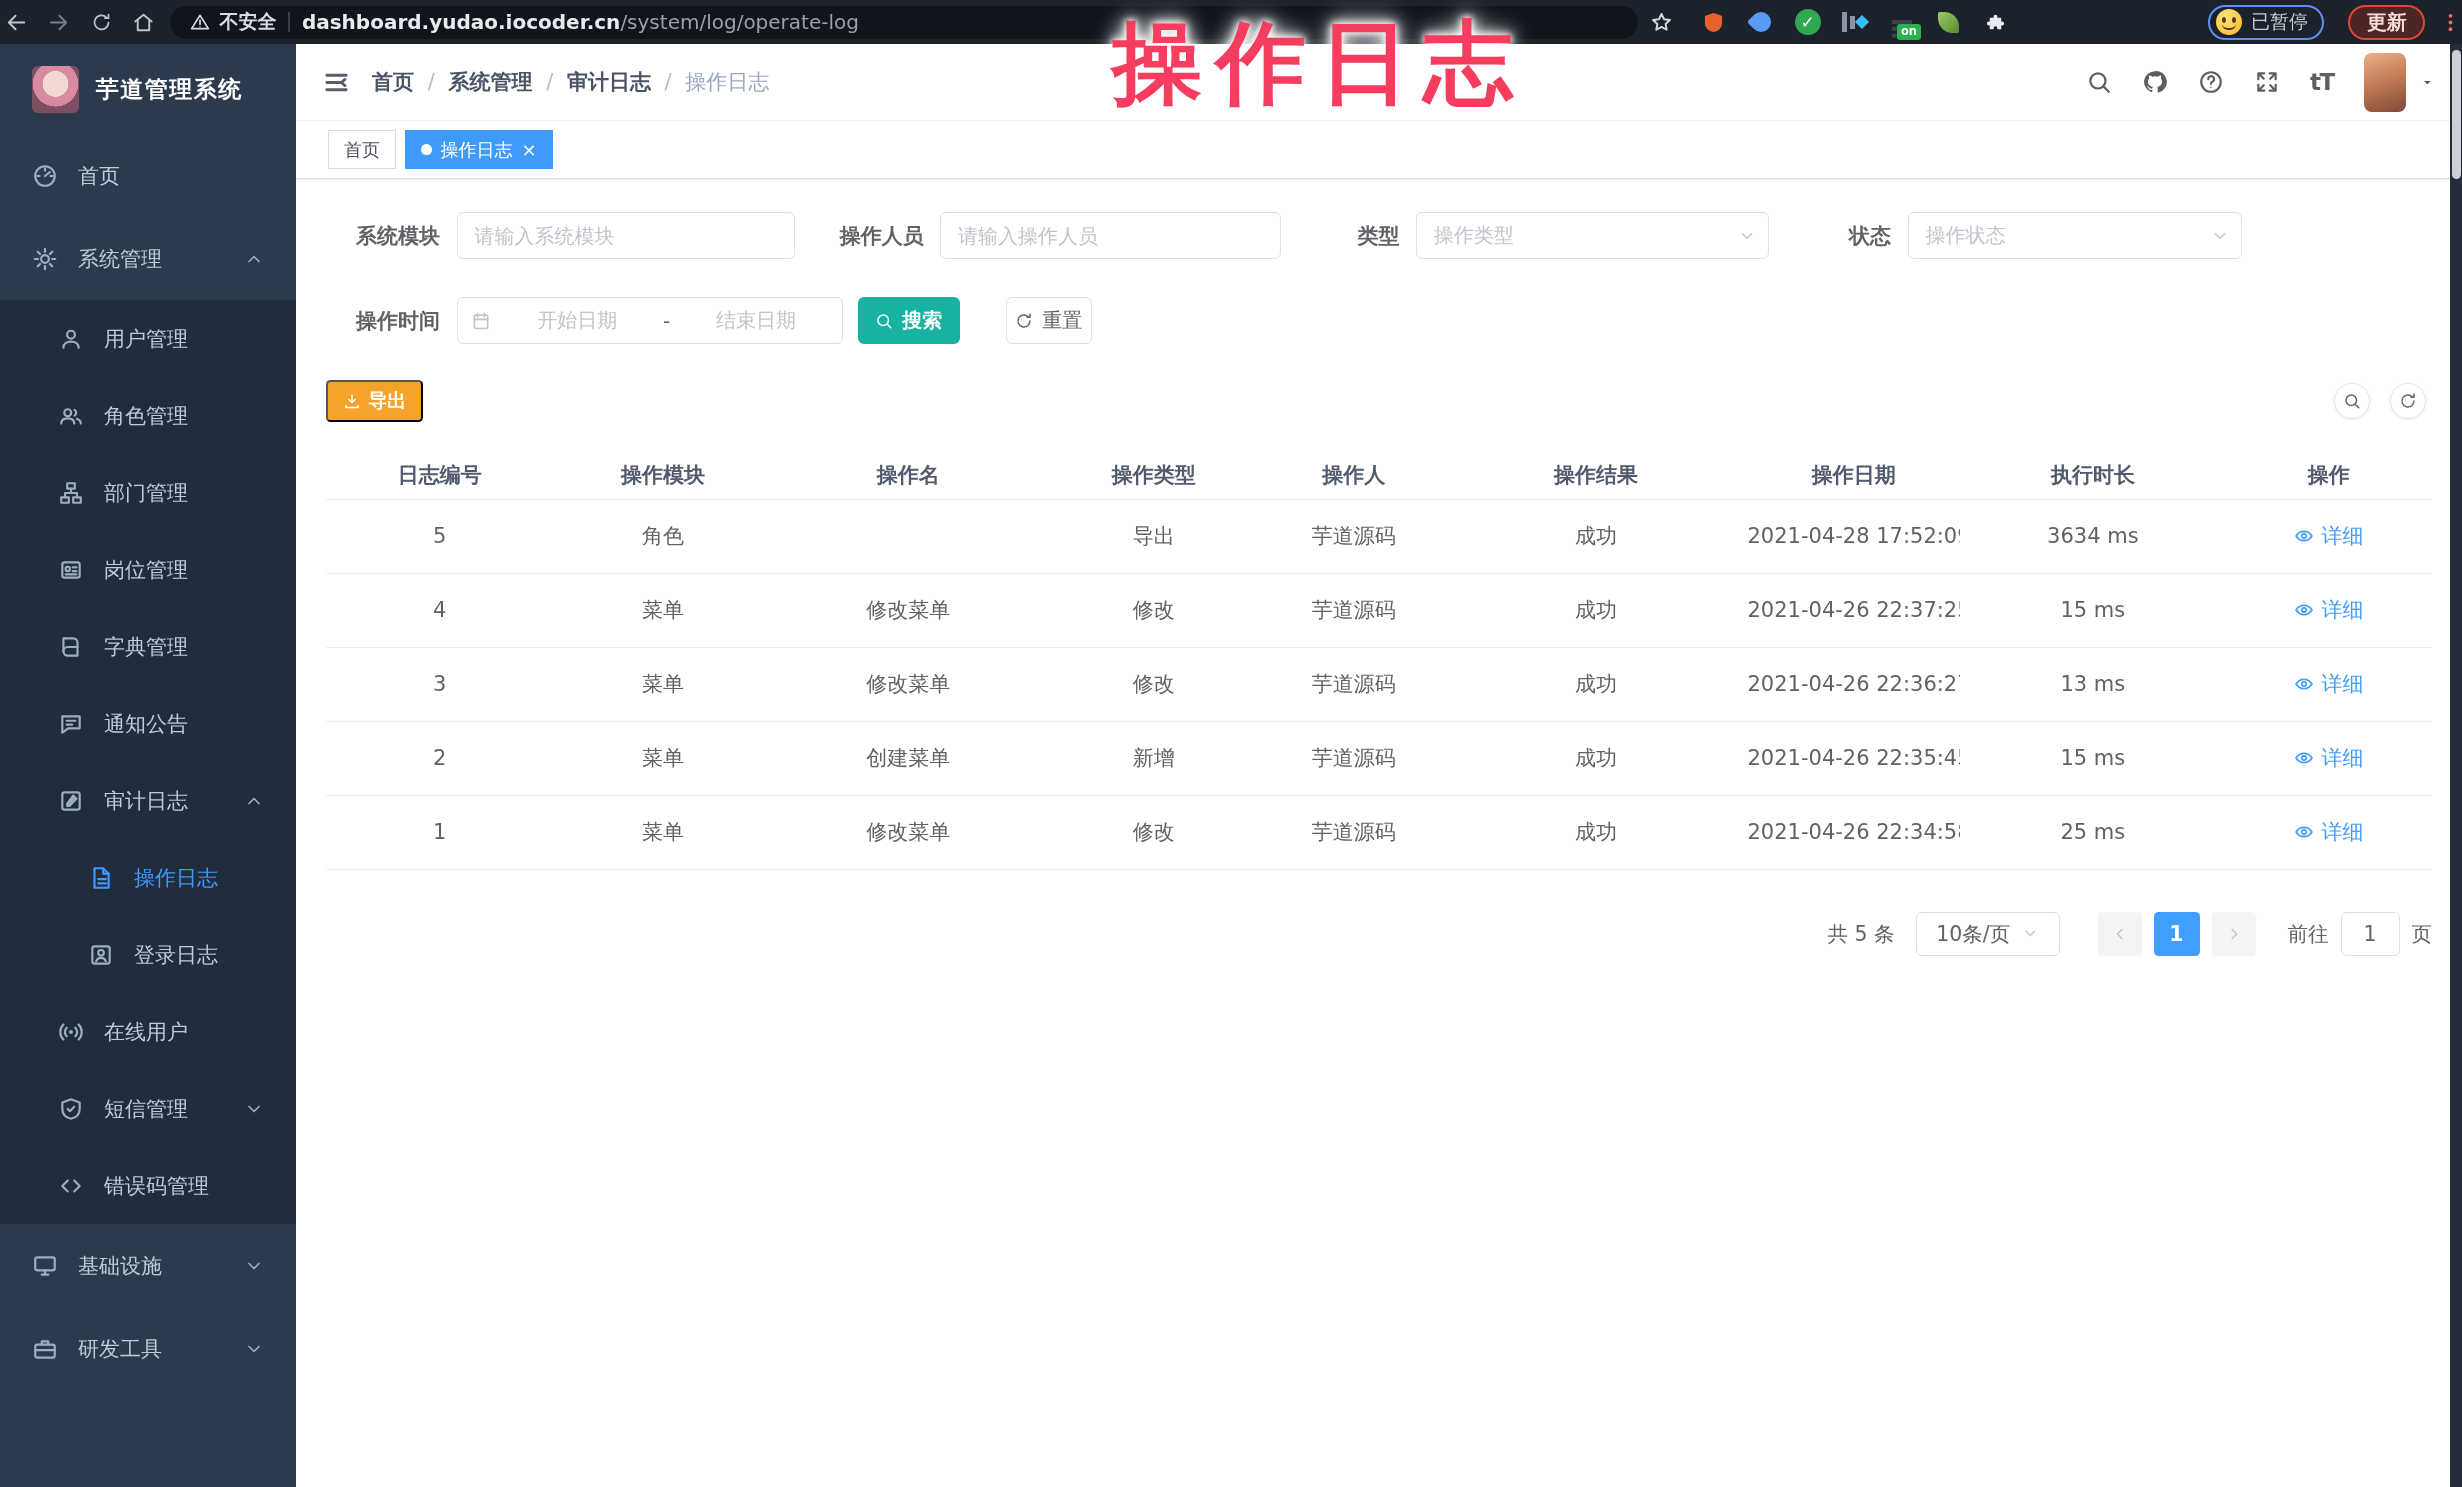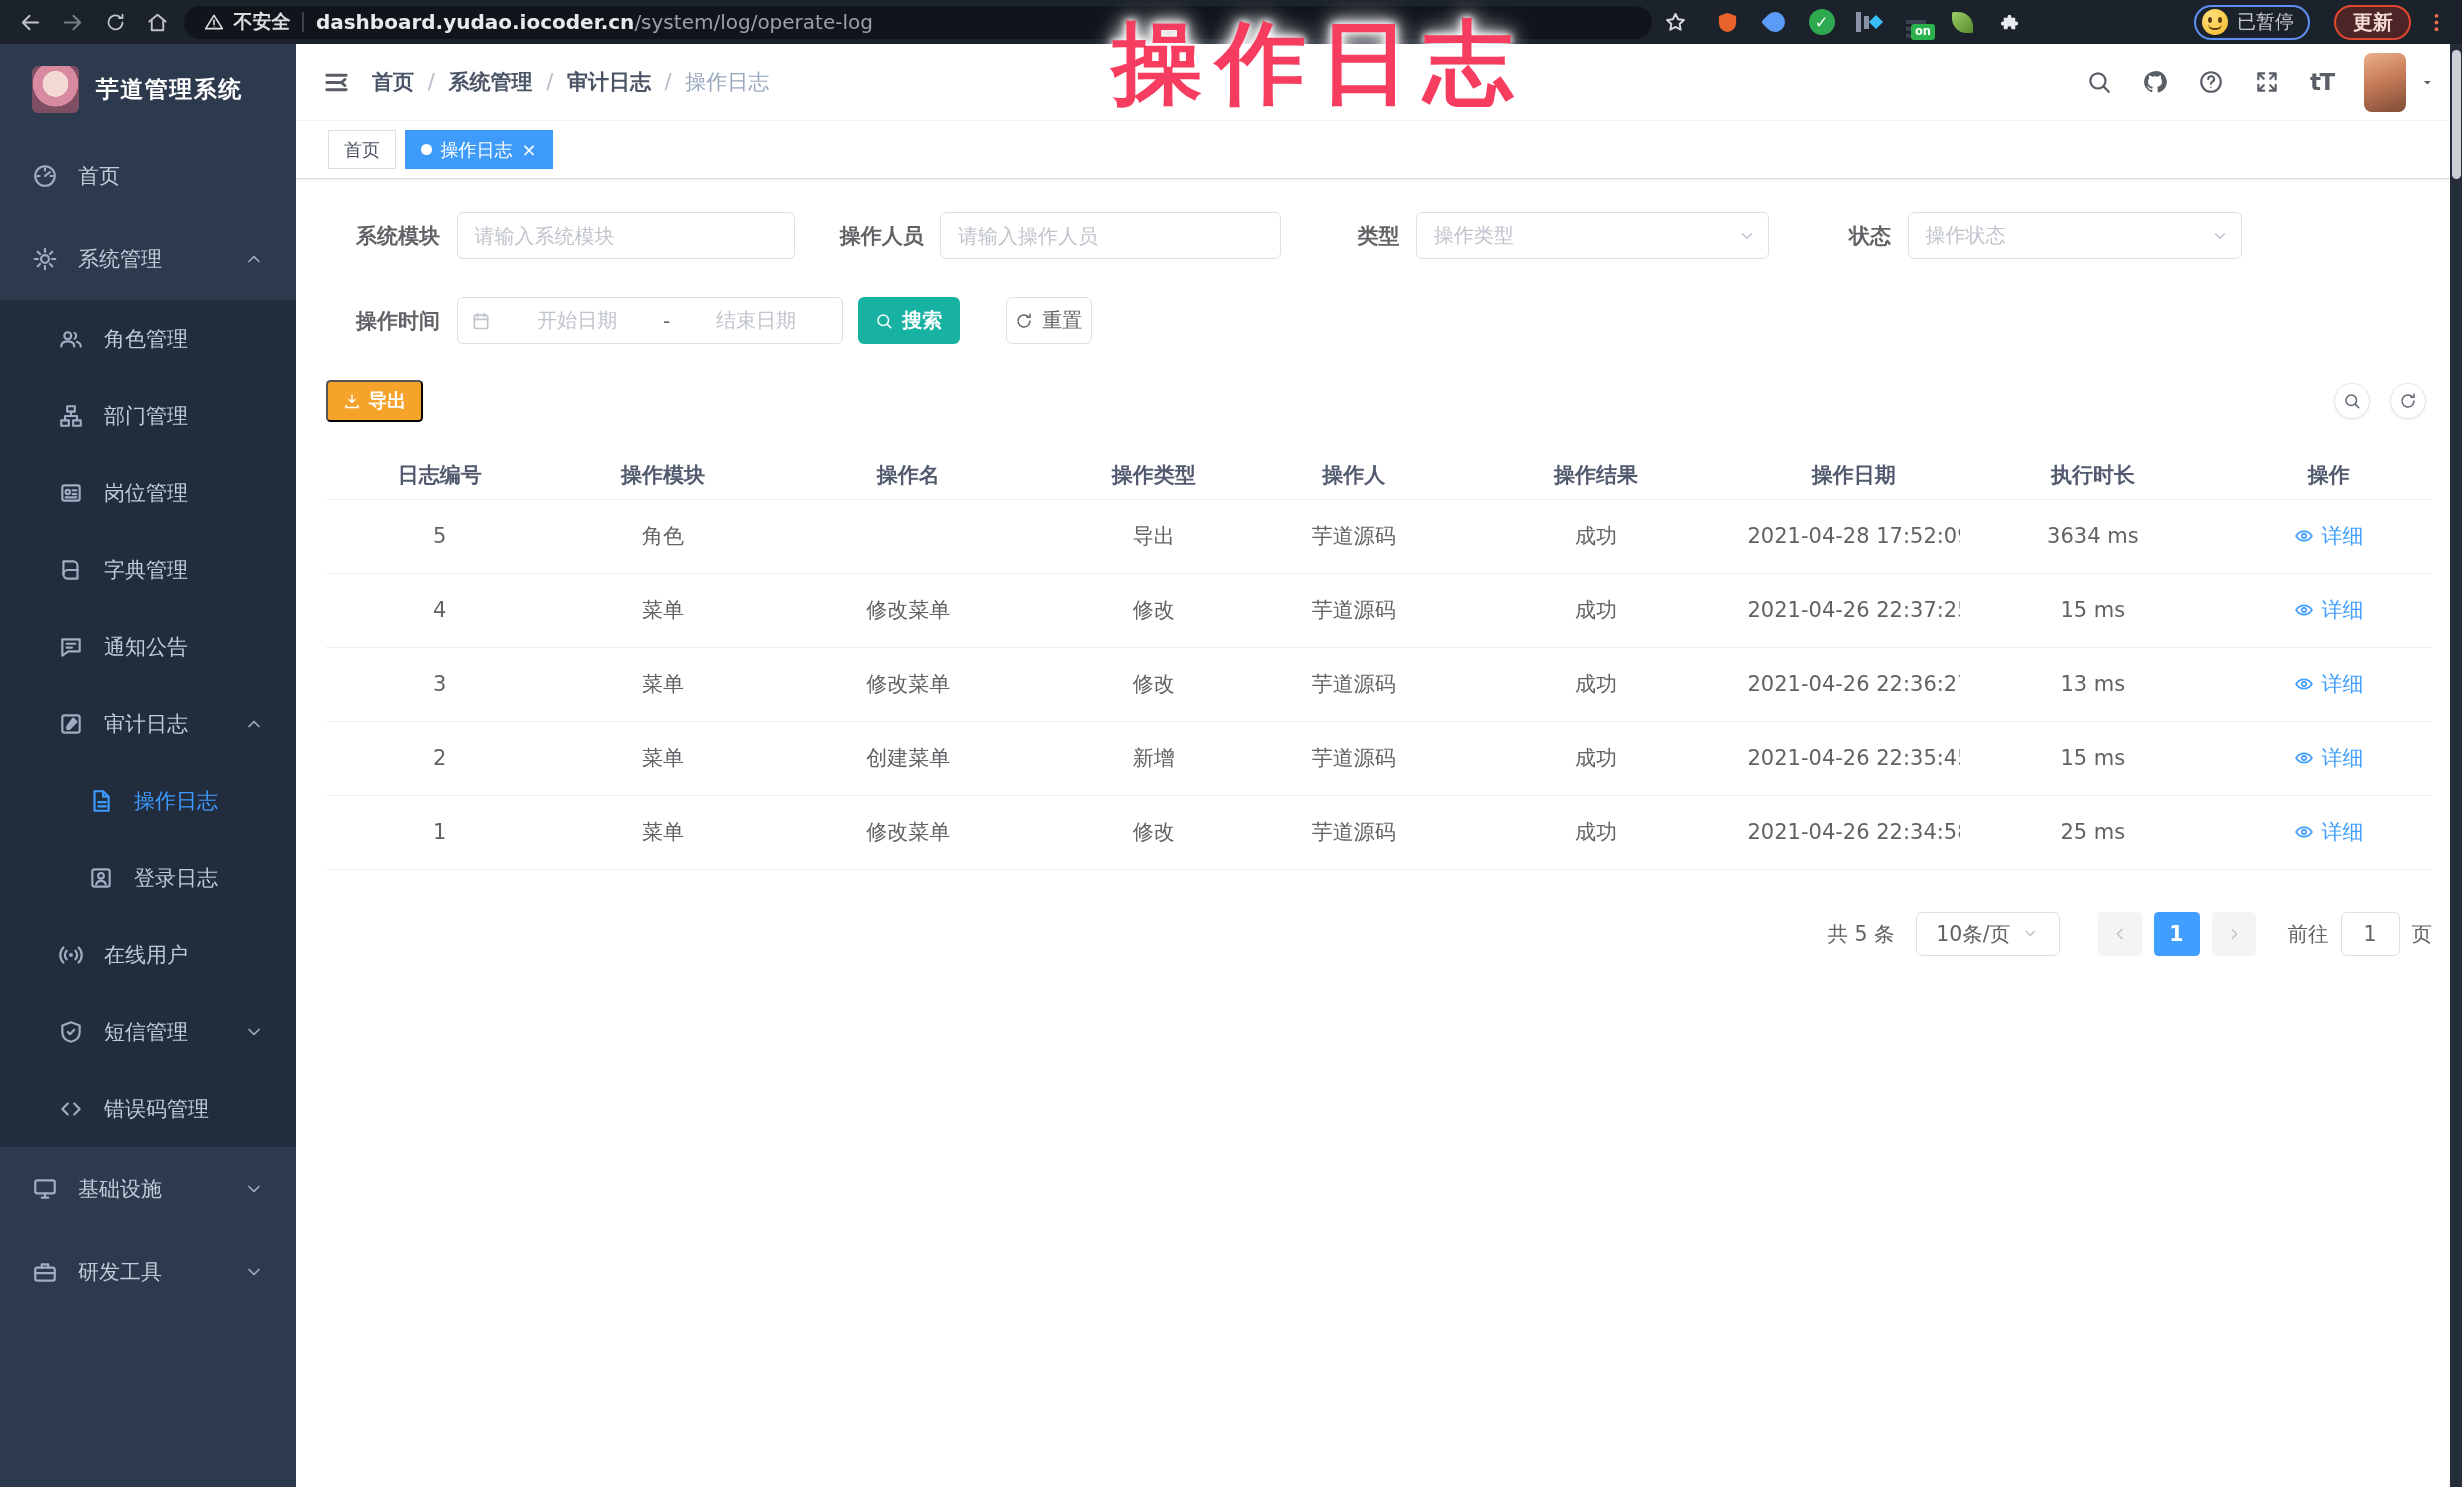--- a/index.html
+++ b/index.html
@@ -4,21 +4,21 @@
 <style>
   * { margin:0; padding:0; box-sizing:border-box; }
   html,body { width:2462px; height:1488px; overflow:hidden; background:#fff;
     font-family:"DejaVu Sans","Liberation Sans",sans-serif; }
   .ico { fill:none; stroke:currentColor; stroke-width:2; stroke-linecap:round; stroke-linejoin:round; display:block; }
   .s22{width:16.7px;height:16.7px}.s24{width:18px;height:18px}.s26{width:20px;height:20px}
   .s28{width:21px;height:21px}.s30{width:23px;height:23px}.s34{width:26px;height:26px}
   .s38{width:29px;height:29px}
 
   
-  .browser-bar { height:44px; background:#1c222b; display:flex; align-items:center; padding:0 14px; gap:10.6px; position:relative; z-index:40; }
+  .browser-bar { height:44px; background:#1c222b; display:flex; align-items:center; padding:0 0; gap:10.6px; position:relative; z-index:40; }
   .bnav { width:32px; height:32px; border-radius:50%; display:flex; align-items:center; justify-content:center; color:#bfc4cb; flex:0 0 auto; }
   .bnav.dim { color:#787e87; }
   .url-pill { height:33px; flex:0 0 1468px; background:#10151c; border-radius:16.7px; display:flex; align-items:center; padding:0 20px; gap:12px; min-width:0; }
   .sec-chip { display:flex; align-items:center; gap:9px; color:#dadce0; font-size:19px; font-weight:600; }
   .url-divider { width:1.5px; height:20px; background:#3a414d; }
   .url-text { font-size:20px; color:#e8eaed; white-space:nowrap; overflow:hidden; font-weight:600; }
   .url-path { color:#9aa0a6; font-weight:400; }
   .star-btn { color:#d6dade; margin-left:-3px; }
   .ext-row { display:flex; align-items:center; gap:18px; margin-left:10.6px; }
   .ext { width:29px; height:29px; display:flex; align-items:center; justify-content:center; position:relative; }
@@ -230,20 +230,27 @@
         </div>
         <div class="menu-item lvl1">
           <svg viewBox="0 0 24 24" class="ico s34">
             <circle cx="12" cy="12" r="3.6"></circle>
             <path d="M12 2.5v3M12 18.5v3M2.5 12h3M18.5 12h3M5.3 5.3l2.1 2.1M16.6 16.6l2.1 2.1M18.7 5.3l-2.1 2.1M7.4 16.6l-2.1 2.1"></path>
           </svg>
           <span class="mi-label">系统管理</span>
           <svg viewBox="0 0 24 24" class="ico mi-arrow up">
             <path d="M6 9l6 6 6-6"></path>
           </svg>
+        </div>
+        <div class="menu-item lvl2">
+          <svg viewBox="0 0 24 24" class="ico s34">
+            <circle cx="12" cy="8" r="3.6"></circle>
+            <path d="M5 20c0-3.6 3-5.6 7-5.6s7 2 7 5.6"></path>
+          </svg>
+          <span class="mi-label">用户管理</span>
         </div>
         <div class="menu-item lvl2">
           <svg viewBox="0 0 24 24" class="ico s34">
             <circle cx="9" cy="9" r="3.2"></circle>
             <path d="M3 19c0-3.2 2.6-4.8 6-4.8s6 1.6 6 4.8M15.3 6.3a3.2 3.2 0 0 1 0 5.4M17.4 14.6c2.1.7 3.6 2 3.6 4.4"></path>
           </svg>
           <span class="mi-label">角色管理</span>
         </div>
         <div class="menu-item lvl2">
           <svg viewBox="0 0 24 24" class="ico s34">

